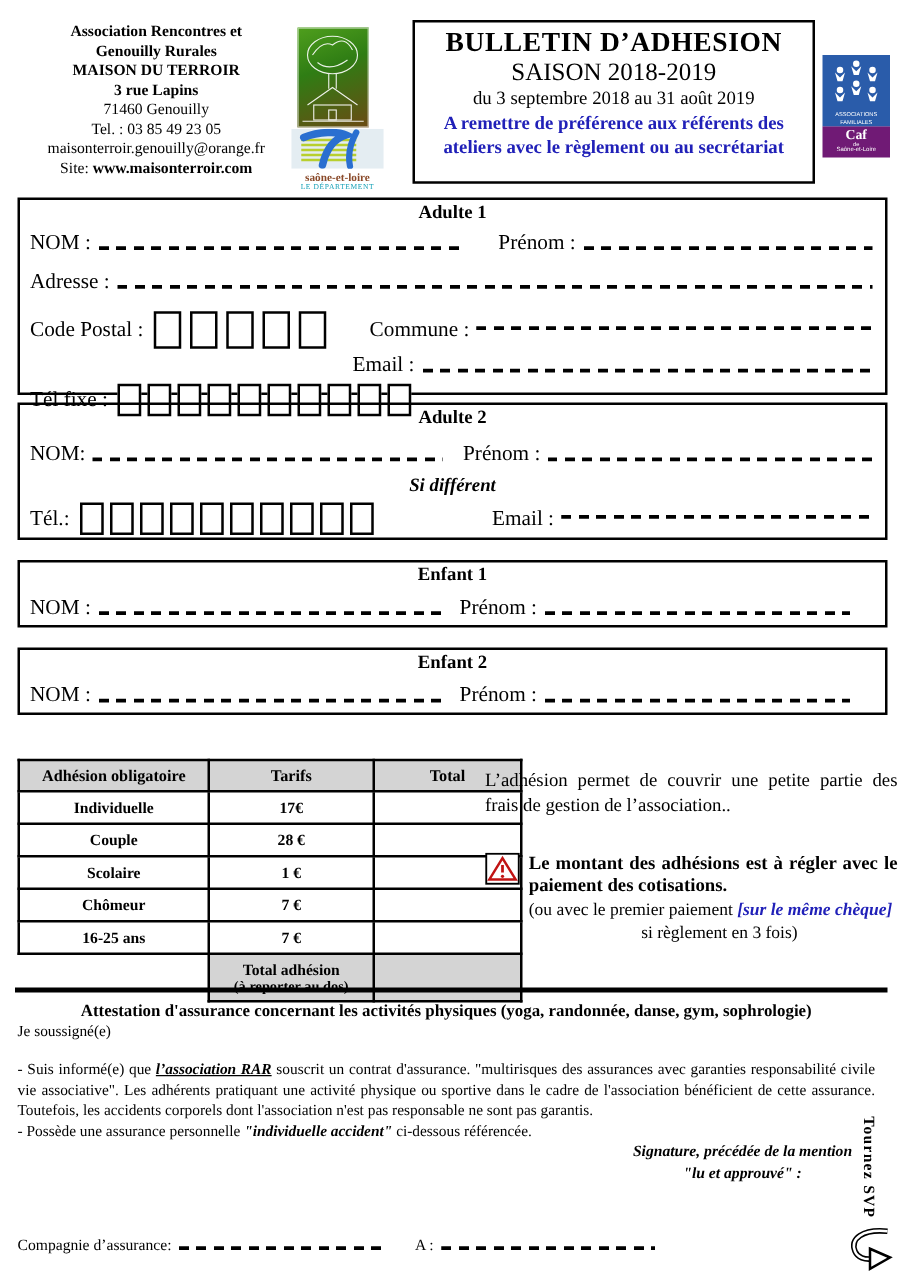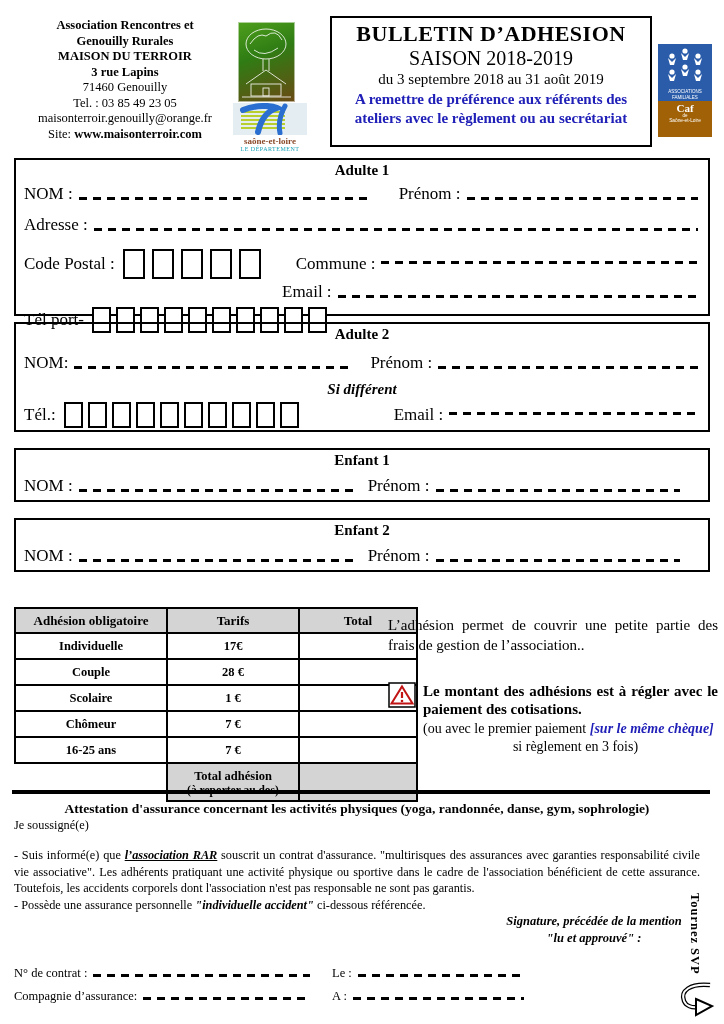--- a/index.html
+++ b/index.html
@@ -21,21 +21,21 @@
   .title-box{position:absolute;left:330px;top:16px;width:322px;height:131px;
              border:2px solid #000;box-sizing:border-box;text-align:center;padding-top:3px;}
   .tb-title{font-size:22px;font-weight:bold;letter-spacing:.5px;}
   .tb-season{font-size:20px;margin-top:0px;}
   .tb-dates{font-size:15px;margin-top:1px;}
   .tb-notice{font-size:15px;font-weight:bold;color:#2020b8;line-height:1.28;margin-top:2px;}
 
   .caf-logo{position:absolute;left:658px;top:44px;width:54px;height:82px;font-family:"Liberation Sans",sans-serif;}
   .caf-top{width:54px;height:57px;background:#2a5caa;position:relative;text-align:center;}
   .caf-assoc{position:absolute;bottom:1px;left:0;right:0;color:#fff;font-size:4.5px;line-height:1.2;}
-  .caf-bottom{width:54px;height:36px;background:#a16207;color:#fff;text-align:center;line-height:1;}
+  .caf-bottom{width:54px;height:25px;background:#701a75;color:#fff;text-align:center;line-height:1;}
   .caf-name{font-size:11px;font-weight:bold;font-family:"Liberation Serif",serif;padding-top:2px;}
   .caf-de{font-size:4.5px;}
   .caf-region{font-size:4.8px;}
 
   
   .sec{position:absolute;left:14px;width:696px;border:2px solid #000;box-sizing:border-box;
        padding:0 8px;}
   #adulte1{top:158px;height:158px;}
   #adulte2{top:322px;height:110px;}
   #enfant1{top:448px;height:54px;}
@@ -220,21 +220,21 @@
         </span>
       <span class="lab" style="margin-left:28px;">Commune :</span>
       <span class="dash"></span>
     </div>
     <div class="frow" style="margin-top:3px;padding-left:258px;">
       <span class="lab">Email  :</span>
       <span class="dash"></span>
     </div>
     <div class="frow center" style="margin-top:5px;justify-content:space-between;">
       <span class="grp">
-        <span class="lab">Tél port-</span>
+        <span class="lab">Tél fixe :</span>
         <span class="boxes">
             <span class="box"></span>
             <span class="box"></span>
             <span class="box"></span>
             <span class="box"></span>
             <span class="box"></span>
             <span class="box"></span>
             <span class="box"></span>
             <span class="box"></span>
             <span class="box"></span>
@@ -375,30 +375,20 @@
   <div class="brow" id="brow1">
     <span class="seg1">
       <span class="lab">Compagnie d’assurance:</span>
       <span class="dash"></span>
     </span>
     <span class="seg2">
       <span class="lab">A :</span>
       <span class="dash"></span>
     </span>
   </div>
-  <div class="brow" id="brow2">
-    <span class="seg1">
-      <span class="lab">N° de contrat :</span>
-      <span class="dash"></span>
-    </span>
-    <span class="seg2">
-      <span class="lab">Le :</span>
-      <span class="dash"></span>
-    </span>
-  </div>
 
   <div id="tournez">Tournez SVP</div>
   <div id="turn-arrow">
     <svg width="44" height="40" viewBox="0 0 44 40">
       <path d="M36,6 C16,4 6,12 10,22 C12,27 18,29 24,28" fill="none" stroke="#000" stroke-width="4.5"></path>
       <path d="M36,6 C16,4 6,12 10,22 C12,27 18,29 24,28" fill="none" stroke="#fff" stroke-width="2"></path>
       <path d="M22,20 L38,27 L22,36 Z" fill="#fff" stroke="#000" stroke-width="2"></path>
     </svg>
   </div>
 

